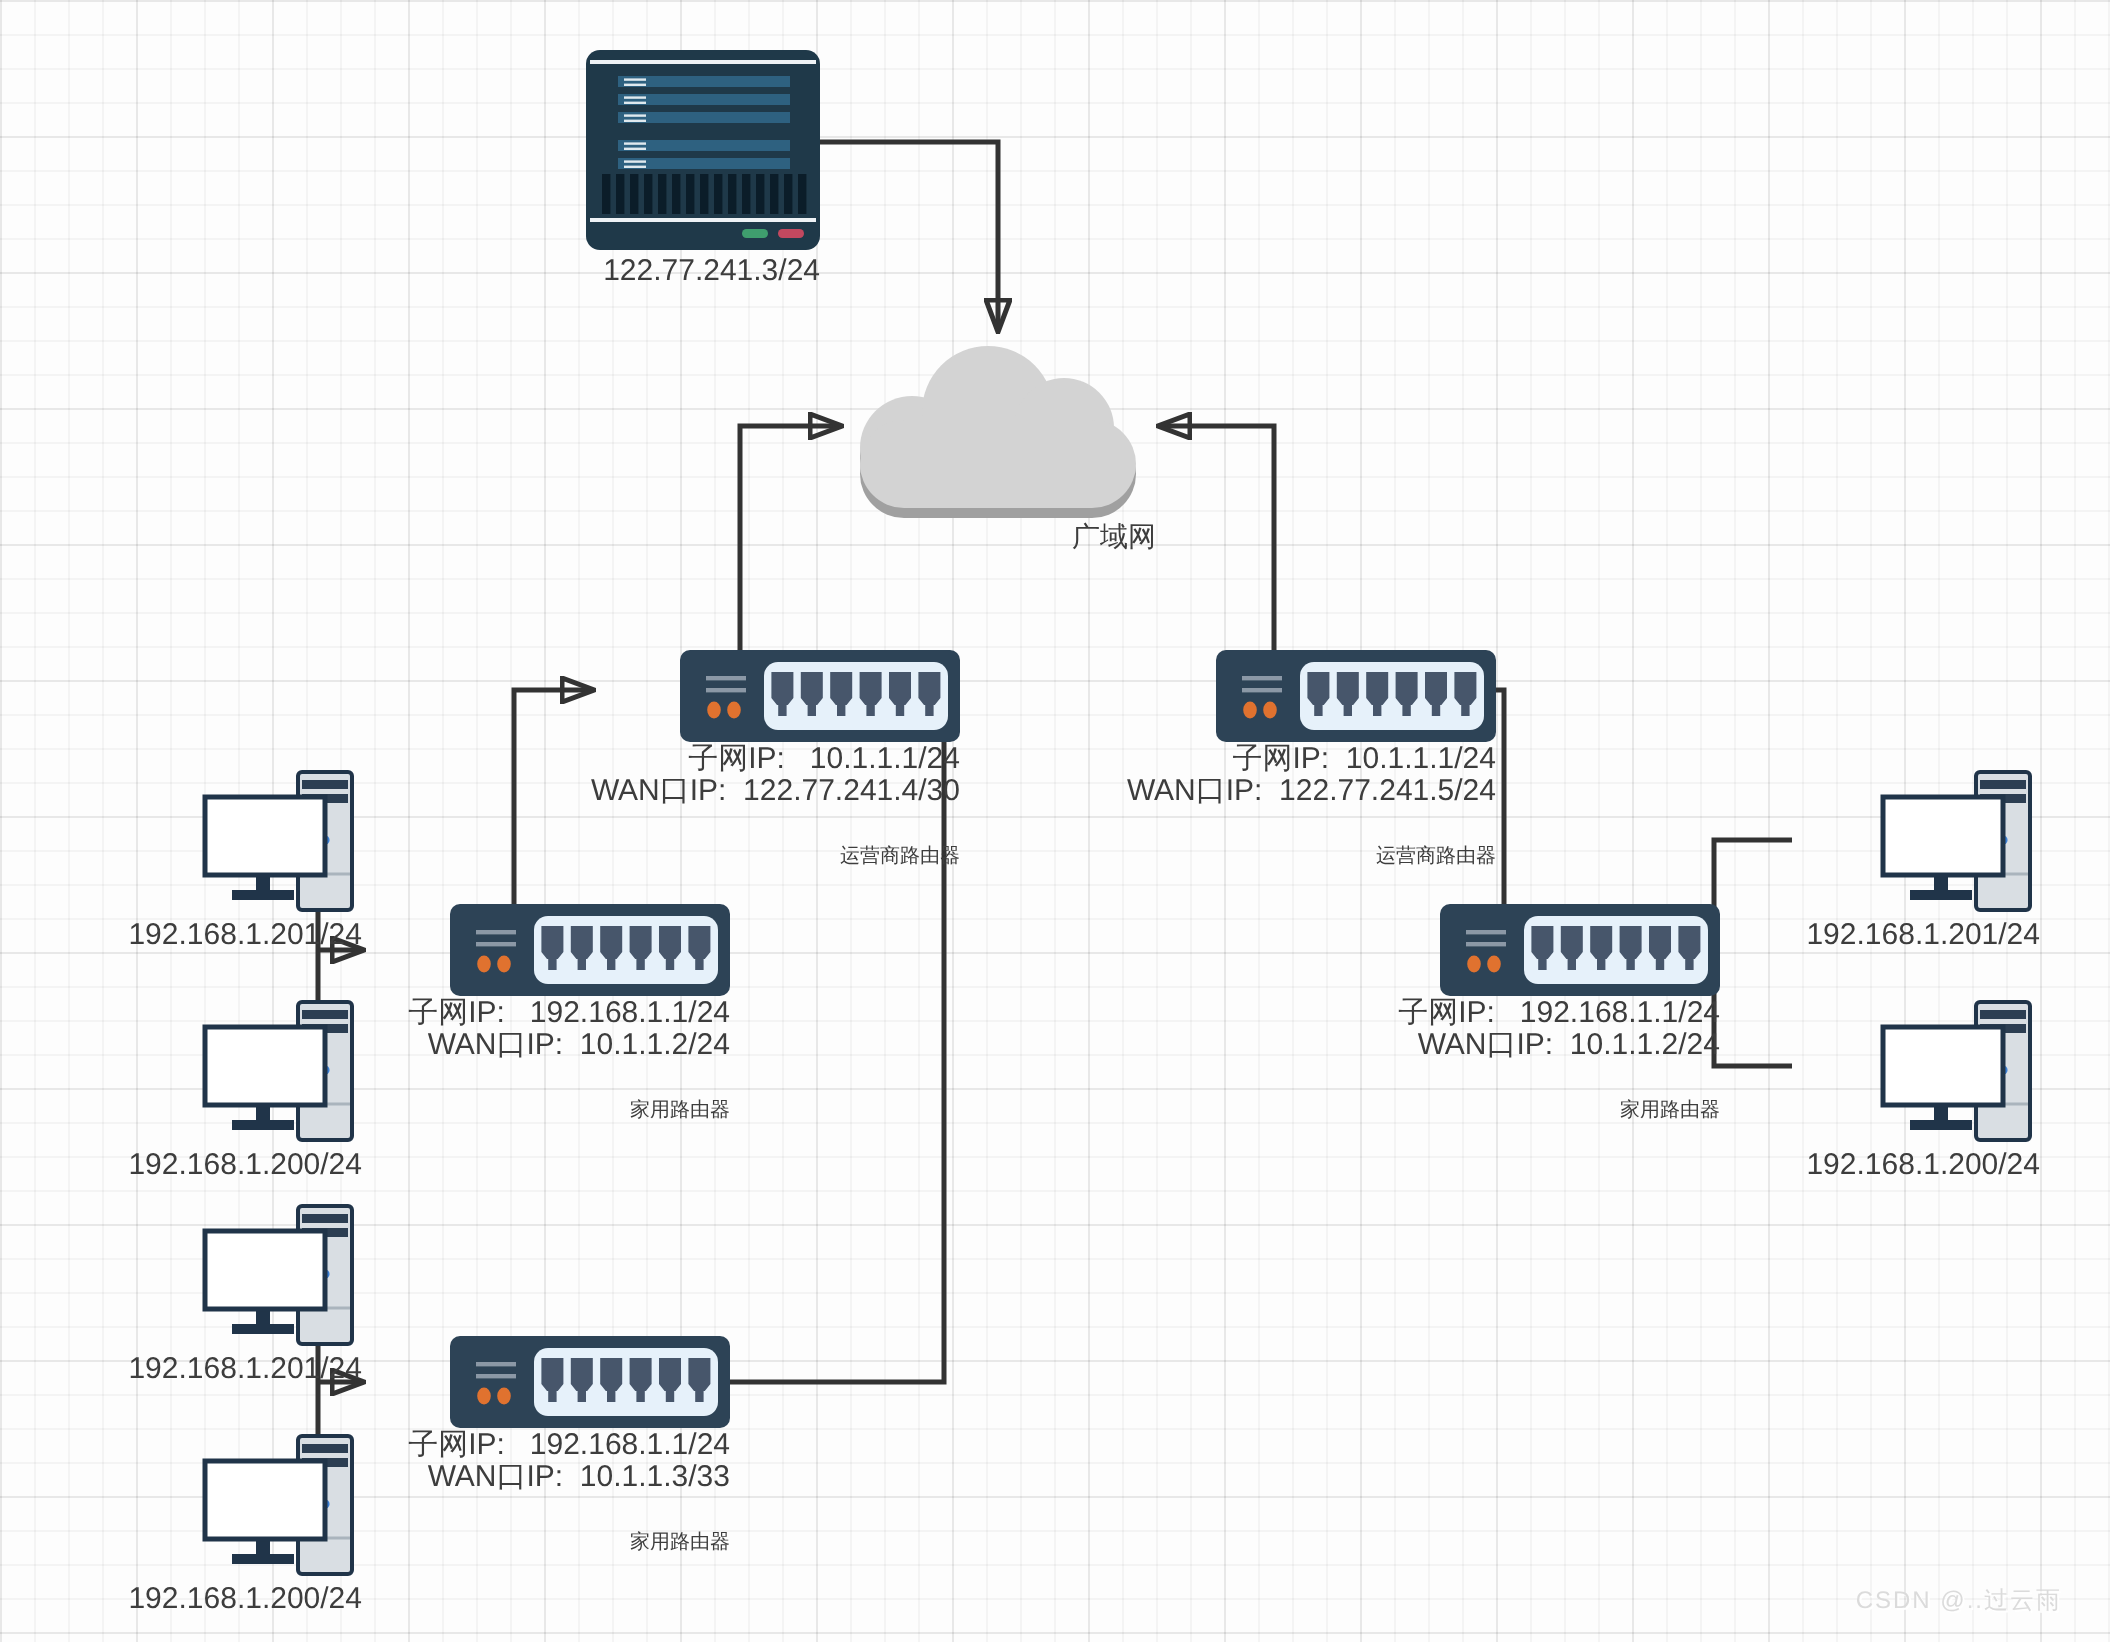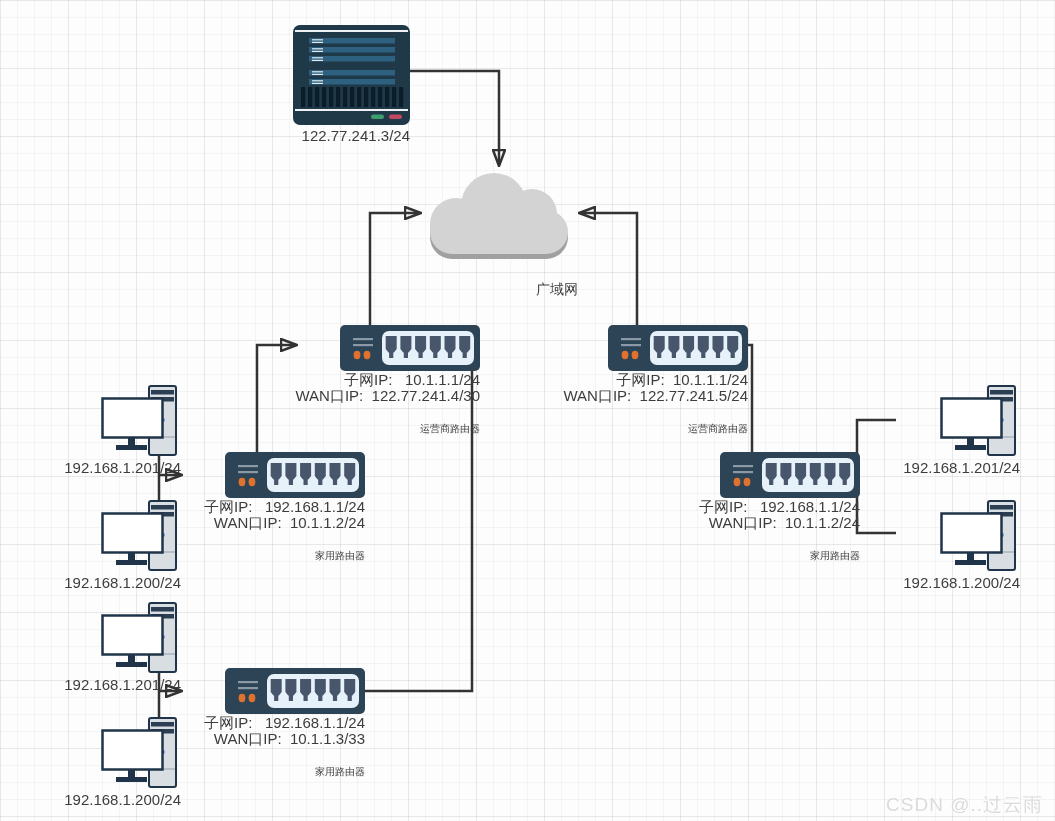--- a/index.html
+++ b/index.html
@@ -16,24 +16,24 @@
       linear-gradient(to bottom, rgba(0,0,0,0.035) 1px, transparent 1px);
     background-size:68px 68px,68px 68px,17px 17px,17px 17px;
   }
   .wires{position:absolute;left:0;top:0;z-index:1;}
   .wires path{stroke:#333;stroke-width:2.5;fill:none;}
   .node{position:absolute;z-index:2;display:flex;flex-direction:column;align-items:flex-end;}
   .lbl{color:#3d3d3d;font-size:15px;line-height:16px;white-space:pre;text-align:center;}
   .info{margin-top:1px;}
   .type{margin-top:17px;font-size:10px;color:#3d3d3d;}
   .dev-ip{margin-top:3px;}
-  .cloud-lbl{margin-top:21px;font-size:14px;}
+  .cloud-lbl{margin-top:0;font-size:14px;}
   .watermark{
-    position:absolute;right:12px;top:792px;z-index:3;
-    font-size:19px;color:#dbdbdb;letter-spacing:1px;
+    position:absolute;right:24px;top:792px;z-index:3;
+    font-size:12px;color:#dbdbdb;letter-spacing:1px;
     text-shadow:1px 1px 0 #ffffff;
   }
 </style>
 </head>
 <body>
 
 <div class="canvas">
 
   <svg width="0" height="0" style="position:absolute" aria-hidden="true">
     <defs>

